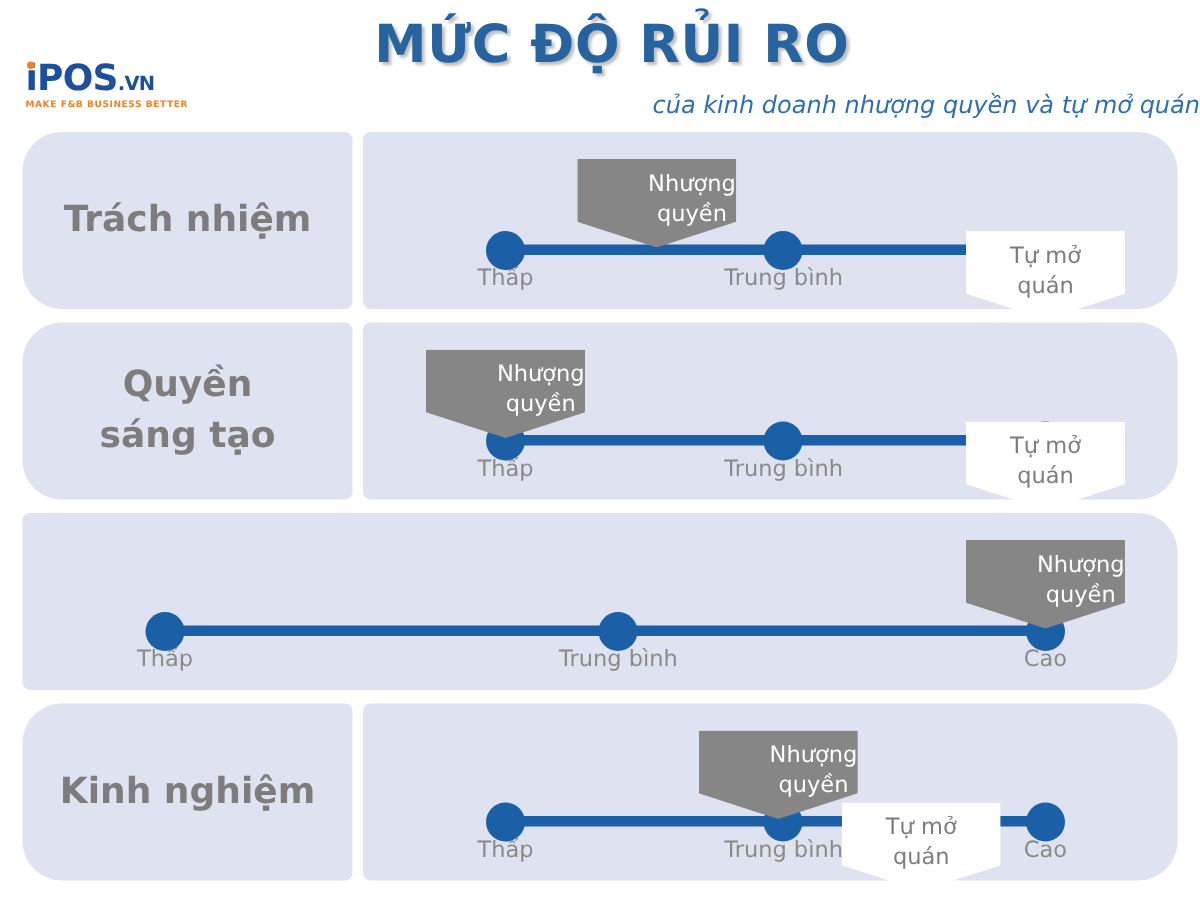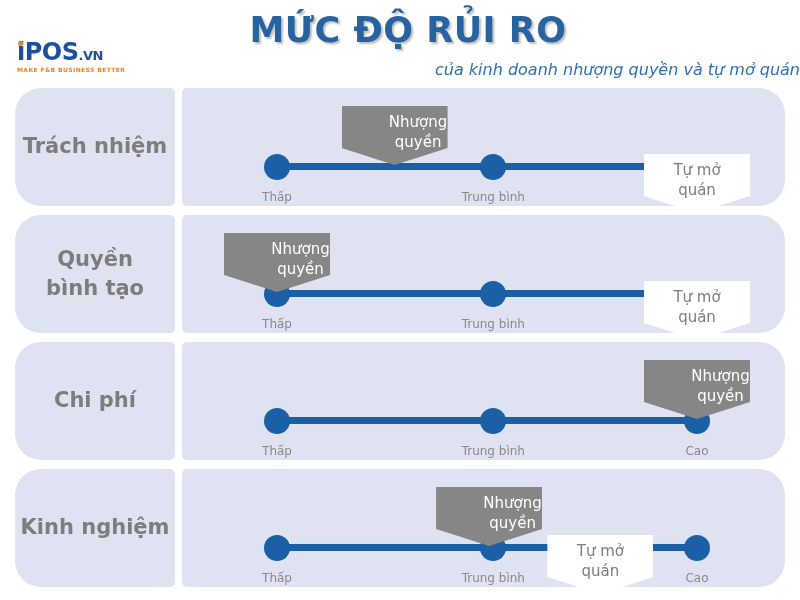--- a/index.html
+++ b/index.html
@@ -19,32 +19,32 @@
     text-shadow:2px 2px 2px rgba(110,110,110,0.45);
   }
   .page-subtitle{
     position:absolute;left:0;right:0;top:60px;text-align:right;
     font-size:16px;font-weight:normal;font-style:italic;color:#2e6fb3;
   }
   
   .rows{position:absolute;top:88px;left:15px;right:15px;}
   .row{display:flex;gap:7px;height:118px;margin-bottom:9px;}
   .row-label{
-    width:160px;flex:none;background:#dfe2f1;border-radius:26px 5px 5px 26px;
+    width:220px;flex:none;background:#dfe2f1;border-radius:26px 5px 5px 26px;
     display:flex;flex-direction:column;justify-content:center;align-items:center;
-    color:#7d7d7d;font-size:21px;font-weight:bold;line-height:1.4;text-align:center;
+    color:#7d7d7d;font-size:24px;font-weight:bold;line-height:1.4;text-align:center;
   }
   .row-label span{display:block;}
   .panel{flex:1;background:#dfe2f1;border-radius:5px 26px 26px 5px;position:relative;}
   .track{position:absolute;left:95px;right:88px;top:75px;height:7px;background:#1b5fa6;border-radius:4px;}
   .dot{position:absolute;top:50%;width:26px;height:26px;border-radius:50%;background:#1b5fa6;transform:translate(-50%,-50%);z-index:1;}
   .dot.low{left:0;}.dot.mid{left:51.5%;}.dot.high{left:100%;}
   .tick{
-    position:absolute;top:27px;transform:translateX(-50%);
-    font-size:12px;color:#8a8a8a;white-space:nowrap;
+    position:absolute;top:13px;transform:translateX(-50%);
+    font-size:15px;color:#8a8a8a;white-space:nowrap;
   }
   .tick.low{left:0;}.tick.mid{left:51.5%;}.tick.high{left:100%;}
   .marker{
     position:absolute;top:-57px;height:59px;width:106px;transform:translateX(-50%);
     clip-path:polygon(0 0,100% 0,100% 71%,50% 100%,0 71%);
     font-size:15px;line-height:1.3;text-align:center;padding-top:7px;box-sizing:border-box;z-index:3;
   }
   .marker span{display:block;}
   .marker.franchise{background:#868686;color:#ffffff;padding-left:47px;}
   .marker.self{background:#ffffff;color:#7d7d7d;margin-top:48px;}
@@ -86,21 +86,21 @@
             <span>Tự mở</span>
             <span>quán</span>
           </div>
         </div>
       </div>
     </section>
 
     <section class="row">
       <div class="row-label">
         <span>Quyền</span>
-        <span>bình tạo</span>
+        <span>sáng tạo</span>
       </div>
       <div class="panel">
         <div class="track">
           <span class="dot low"></span>
           <span class="dot mid"></span>
           <span class="dot high"></span>
           <span class="tick low">Thấp</span>
           <span class="tick mid">Trung bình</span>
           <span class="tick high">Cao</span>
           <div class="marker franchise" style="left: 0%;">
@@ -109,23 +109,20 @@
           </div>
           <div class="marker self" style="left: 100%;">
             <span>Tự mở</span>
             <span>quán</span>
           </div>
         </div>
       </div>
     </section>
 
     <section class="row">
-      <div class="row-label">
-        <span>Chi phí</span>
-      </div>
       <div class="panel">
         <div class="track">
           <span class="dot low"></span>
           <span class="dot mid"></span>
           <span class="dot high"></span>
           <span class="tick low">Thấp</span>
           <span class="tick mid">Trung bình</span>
           <span class="tick high">Cao</span>
           <div class="marker franchise" style="left: 100%;">
             <span>Nhượng</span>

